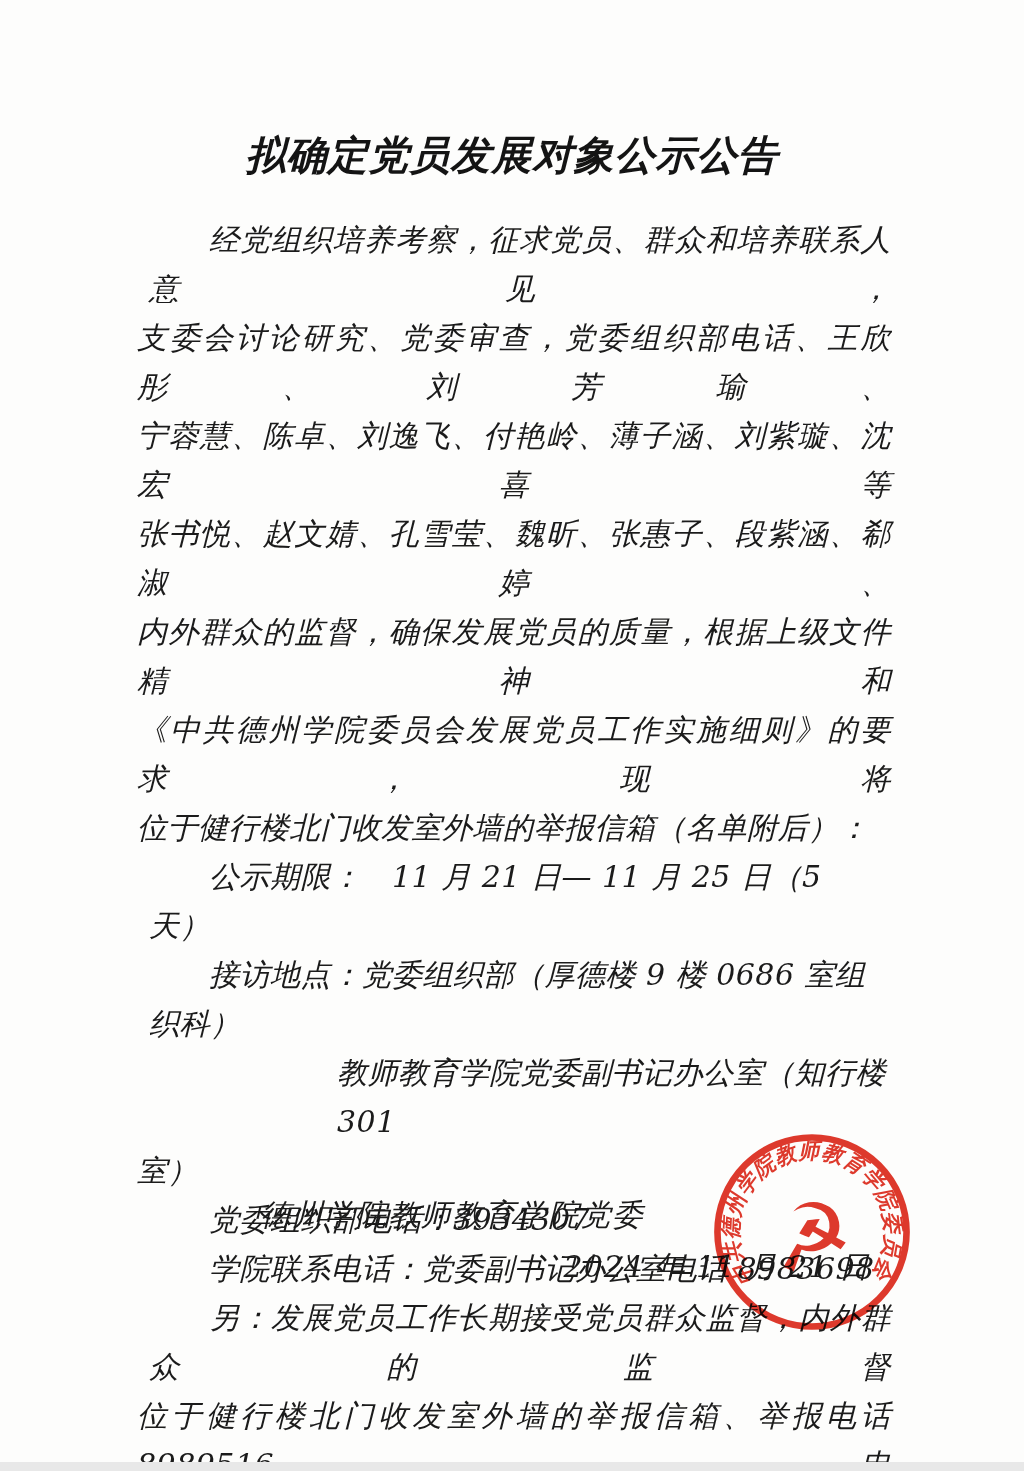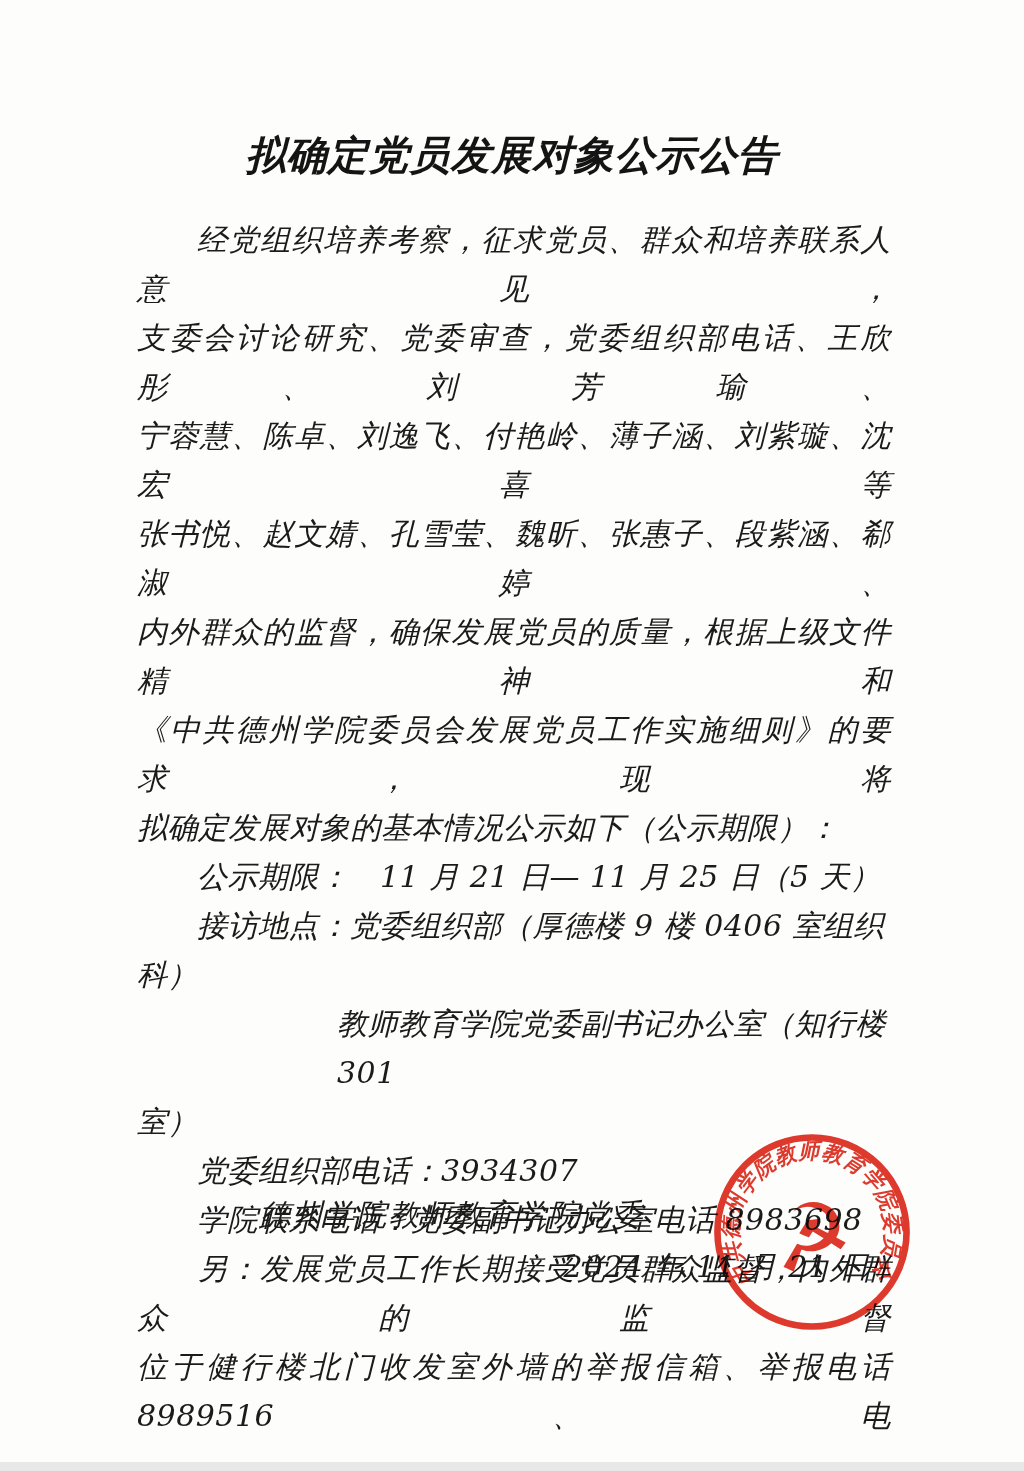--- a/index.html
+++ b/index.html
@@ -33,21 +33,21 @@
     left: 137px;
     width: 754px;
   }
   .line {
     font-size: 30px;
     line-height: 49px;
     white-space: pre-wrap;
     letter-spacing: 0.5px;
   }
   .jfull { text-align: justify; text-align-last: justify; text-justify: inter-character; }
-  .indent { text-indent: 2em; }
+  .indent { text-indent: 2em; margin-left: 12px; }
   .hang { padding-left: 200px; }
   .sig-org {
     position: absolute;
     top: 1190px;
     left: 0;
     right: 0;
     padding-right: 119px;
     text-align: center;
     font-size: 30px;
     line-height: 49px;
@@ -85,23 +85,23 @@
 
   <h1 class="title">拟确定党员发展对象公示公告</h1>
 
   <div class="body-block">
     <div class="line indent jfull">经党组织培养考察，征求党员、群众和培养联系人意见，</div>
     <div class="line jfull">支委会讨论研究、党委审查，党委组织部电话、王欣彤、刘芳瑜、</div>
     <div class="line jfull">宁蓉慧、陈卓、刘逸飞、付艳岭、薄子涵、刘紫璇、沈宏喜等</div>
     <div class="line jfull">张书悦、赵文婧、孔雪莹、魏昕、张惠子、段紫涵、郗淑婷、</div>
     <div class="line jfull">内外群众的监督，确保发展党员的质量，根据上级文件精神和</div>
     <div class="line jfull">《中共德州学院委员会发展党员工作实施细则》的要求，现将</div>
-    <div class="line">拟确定发展对象的基本情况公示如下（公示期限）：</div>
+    <div class="line">位于健行楼北门收发室外墙的举报信箱（名单附后）：</div>
     <div class="line indent">公示期限：　11 月 21 日— 11 月 25 日（5 天）</div>
-    <div class="line indent">接访地点：党委组织部（厚德楼 9 楼 0406 室组织科）</div>
+    <div class="line indent">接访地点：党委组织部（厚德楼 9 楼 0686 室组织科）</div>
     <div class="line hang">教师教育学院党委副书记办公室（知行楼 301</div>
     <div class="line">室）</div>
     <div class="line indent">党委组织部电话：3934307</div>
     <div class="line indent">学院联系电话：党委副书记办公室电话 8983698</div>
     <div class="line indent jfull">另：发展党员工作长期接受党员群众监督，内外群众的监督</div>
     <div class="line jfull">位于健行楼北门收发室外墙的举报信箱、举报电话 8989516、电</div>
 
   </div>
 
   <div class="sig-org">德州学院教师教育学院党委</div>

